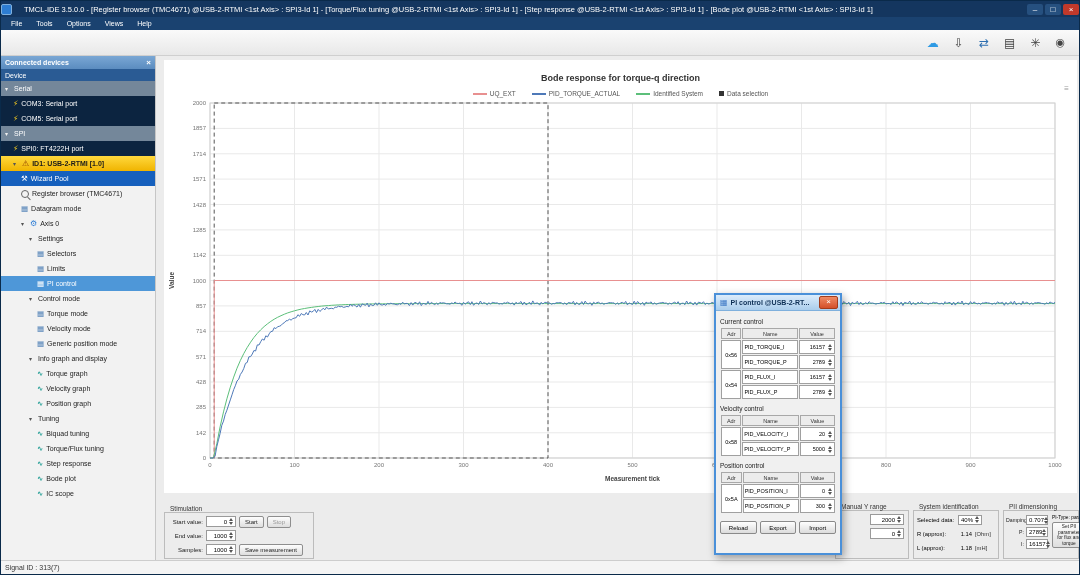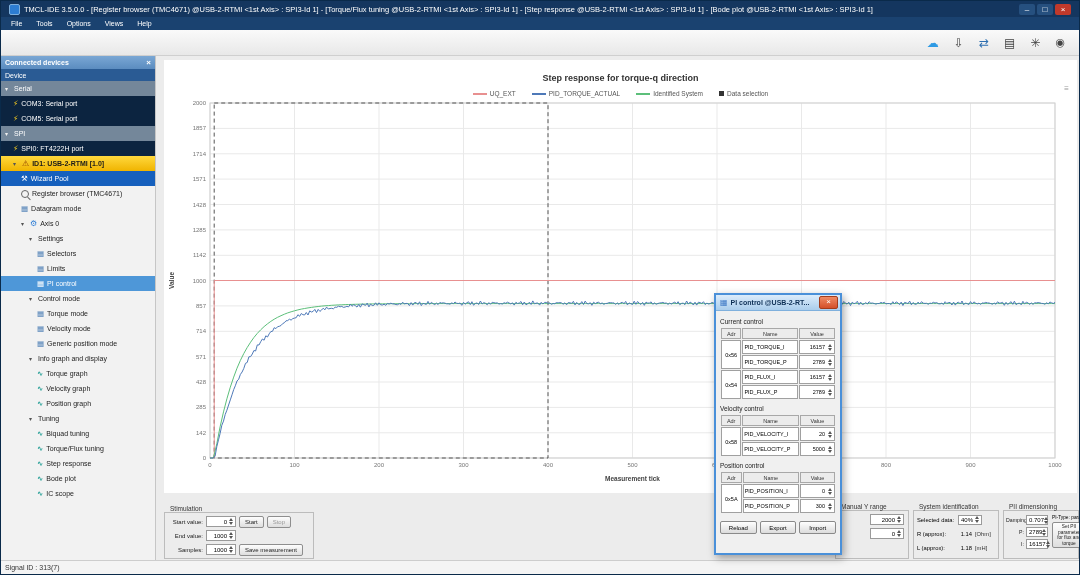--- a/index.html
+++ b/index.html
@@ -1,21 +1,21 @@
 <!DOCTYPE html>
 <html><head>
 <meta charset="utf-8">
 <style>
   html,body{margin:0;padding:0;background:#fff}
   .app{position:relative;width:1080px;height:575px;overflow:hidden;
        font-family:"Liberation Sans","DejaVu Sans",sans-serif;background:#ececec;
        border:1px solid #0a2a4a;box-sizing:border-box}
   
   .titlebar{position:absolute;left:0;top:0;width:100%;height:16px;background:#14365f;
-            display:flex;align-items:center;gap:4px;padding:0 8px;box-sizing:border-box}
+            display:flex;align-items:center;gap:12px;padding:0 0;box-sizing:border-box}
   .app-icon{width:9px;height:9px;background:#2d7dd2;border:1px solid #7fb0dd;border-radius:2px;flex:0 0 auto}
   .title-text{color:#fff;font-size:7.5px;white-space:nowrap;overflow:hidden;flex:1}
   .win-btns{display:flex;gap:2px}
   .win-btn{width:16px;height:11px;color:#fff;font-size:8px;line-height:11px;text-align:center;background:#26507f;border-radius:2px}
   .win-btn.close{background:#c0392b}
   .menubar{position:absolute;left:0;top:16px;width:100%;height:13px;background:#1a4270;
            display:flex;align-items:center;padding:0 4px;box-sizing:border-box;gap:2px}
   .menu-item{color:#fff;font-size:7px;padding:1px 6px}
   .toolbar{position:absolute;left:0;top:29px;width:100%;height:26px;
            background:linear-gradient(#fafafa,#e8e8e8);border-bottom:1px solid #cfcfcf;
@@ -259,21 +259,21 @@
           <span class="tlabel">Bode plot</span>
         </div>
         <div class="tree-row t-item" style="padding-left: 36px;">
           <span class="gi gi-wave">∿</span>
           <span class="tlabel">IC scope</span>
         </div>
       </div>
   </div>
 
   <div class="chart-panel">
-    <div class="chart-title">Step response for torque-q direction</div>
+    <div class="chart-title">Bode response for torque-q direction</div>
     <div class="legend">
         <span class="lg-item">
           <span class="lg-line" style="background: rgb(232, 144, 144);"></span>
           <span>UQ_EXT</span>
         </span>
         <span class="lg-item">
           <span class="lg-line" style="background: rgb(78, 121, 184);"></span>
           <span>PID_TORQUE_ACTUAL</span>
         </span>
         <span class="lg-item">

